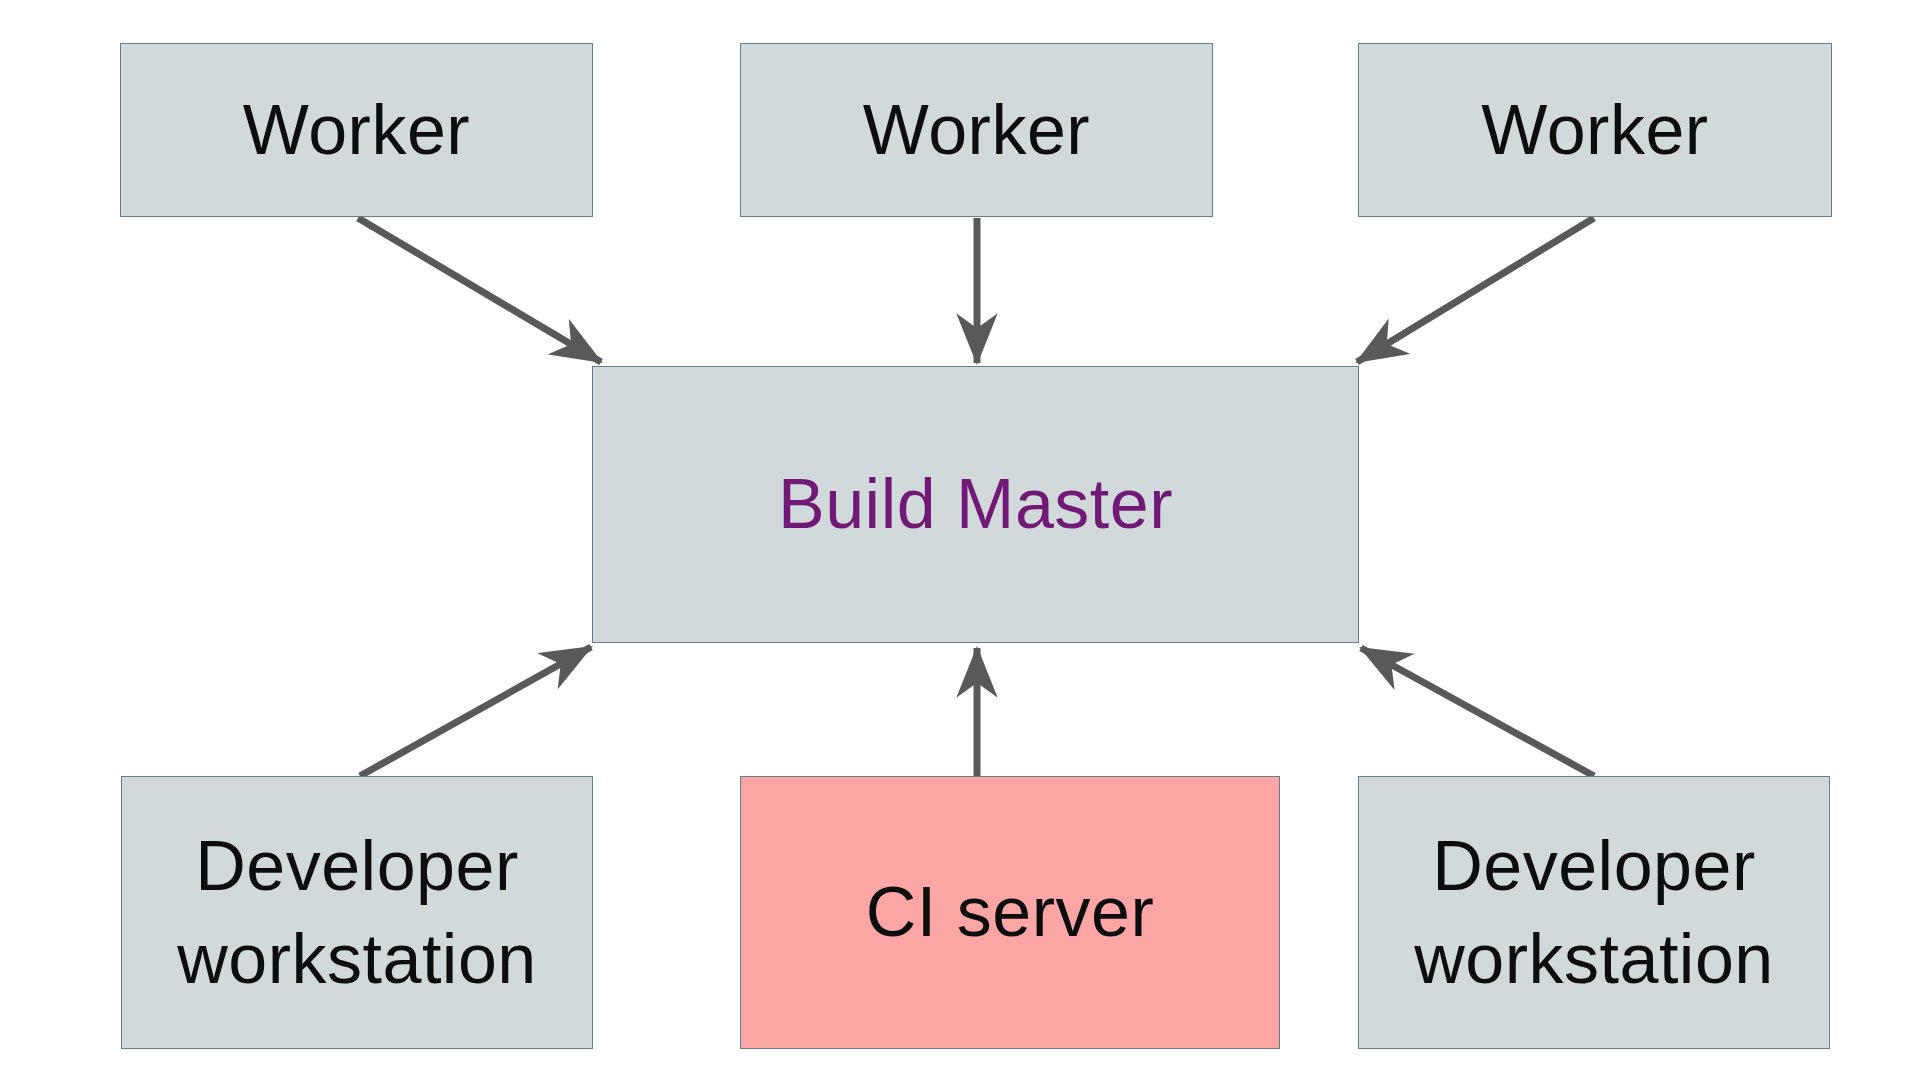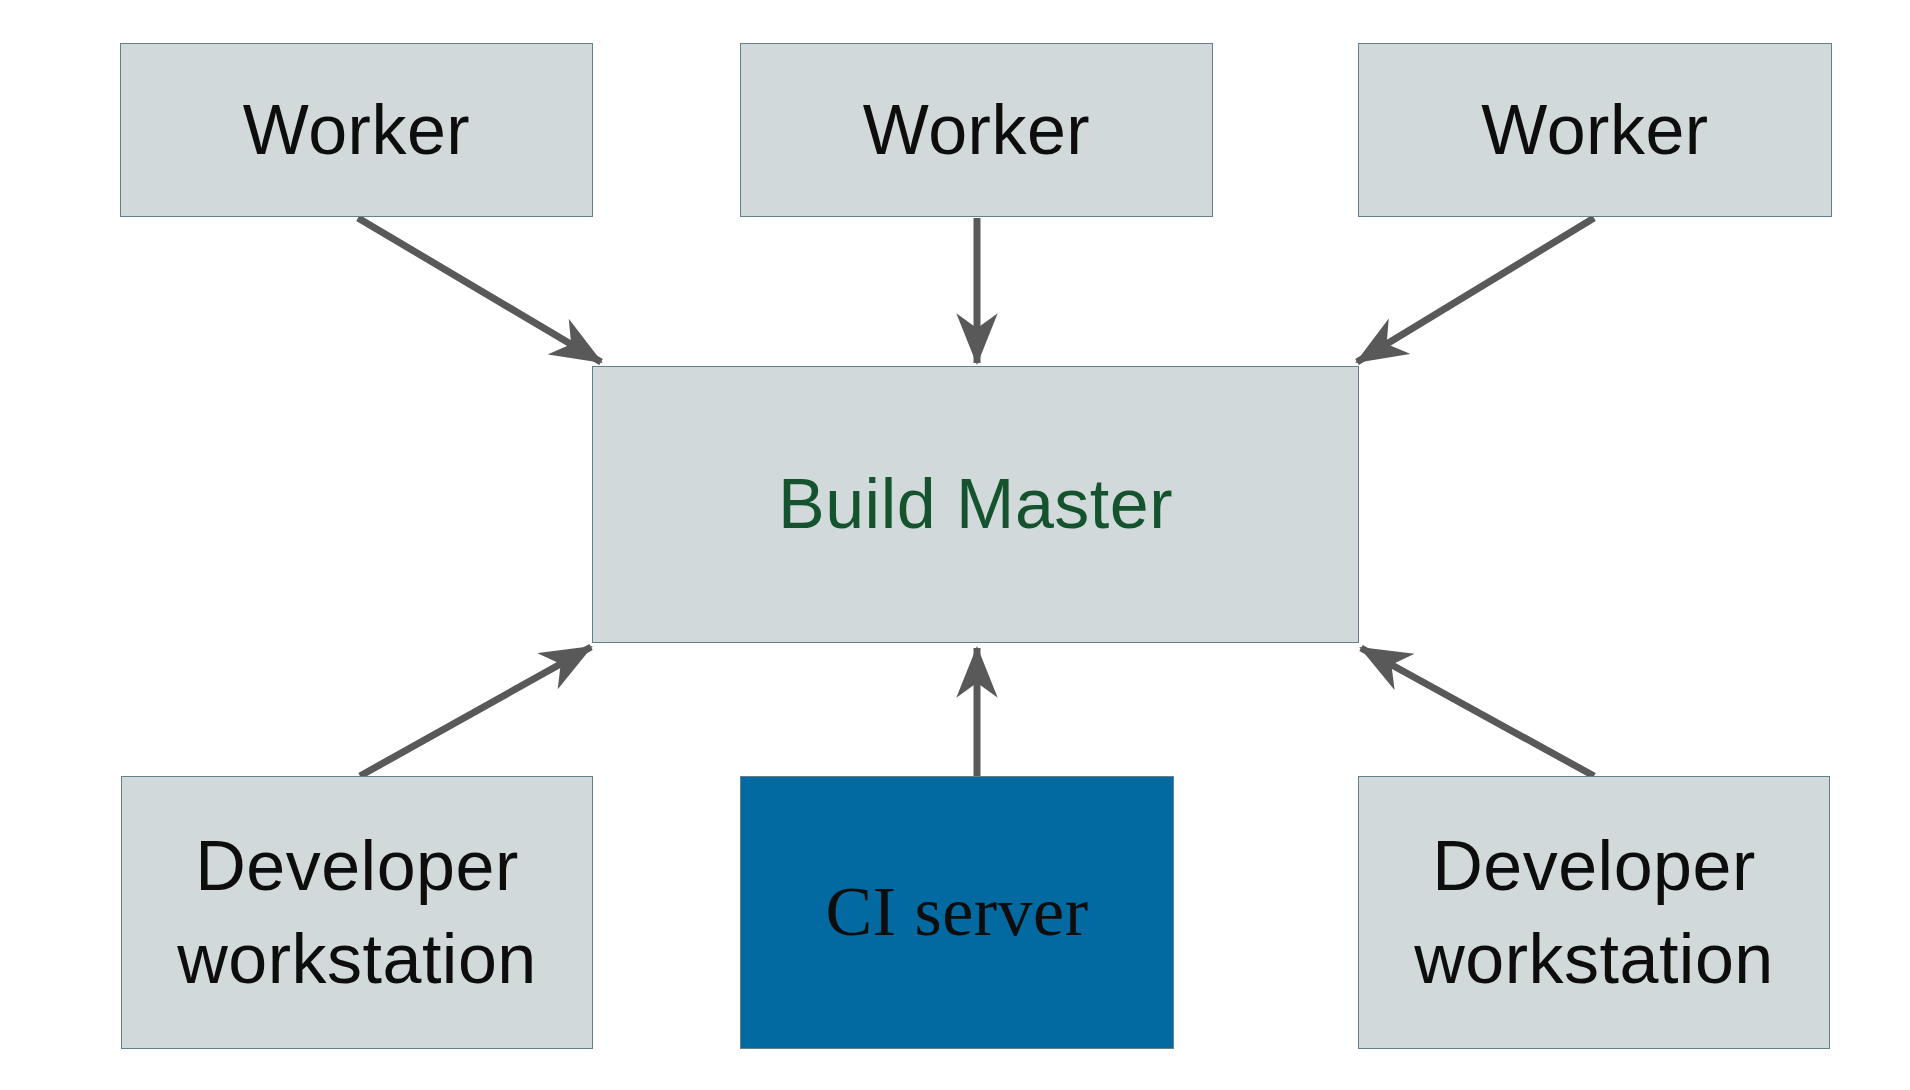--- a/index.html
+++ b/index.html
@@ -63,26 +63,26 @@
 
   <div class="node" style="left: 120px; top: 43px; width: 473px; height: 174px; background: rgb(210, 217, 219); border-color: rgb(101, 128, 141); color: rgb(13, 13, 13);">
     <span class="label">Worker</span>
   </div>
   <div class="node" style="left: 740px; top: 43px; width: 473px; height: 174px; background: rgb(210, 217, 219); border-color: rgb(101, 128, 141); color: rgb(13, 13, 13);">
     <span class="label">Worker</span>
   </div>
   <div class="node" style="left: 1358px; top: 43px; width: 474px; height: 174px; background: rgb(210, 217, 219); border-color: rgb(101, 128, 141); color: rgb(13, 13, 13);">
     <span class="label">Worker</span>
   </div>
-  <div class="node" style="left: 592px; top: 366px; width: 767px; height: 277px; background: rgb(210, 217, 219); border-color: rgb(101, 128, 141); color: #14532d;">
+  <div class="node" style="left: 592px; top: 366px; width: 767px; height: 277px; background: rgb(210, 217, 219); border-color: rgb(101, 128, 141); color: #701a75;">
     <span class="label">Build Master</span>
   </div>
   <div class="node" style="left: 121px; top: 776px; width: 472px; height: 273px; background: rgb(210, 217, 219); border-color: rgb(101, 128, 141); color: rgb(13, 13, 13);">
     <span class="label">Developer workstation</span>
   </div>
-  <div class="node" style="left: 740px; top: 776px; width: 434px; height: 273px; background: #0369a1; border-color: rgb(101, 128, 141); color: rgb(13, 13, 13); font-family: Liberation Serif, serif;">
+  <div class="node" style="left: 740px; top: 776px; width: 540px; height: 273px; background: #fca5a5; border-color: rgb(101, 128, 141); color: rgb(13, 13, 13);">
     <span class="label">CI server</span>
   </div>
   <div class="node" style="left: 1358px; top: 776px; width: 472px; height: 273px; background: rgb(210, 217, 219); border-color: rgb(101, 128, 141); color: rgb(13, 13, 13);">
     <span class="label">Developer workstation</span>
   </div>
 
 </div>
 
 </body></html>

